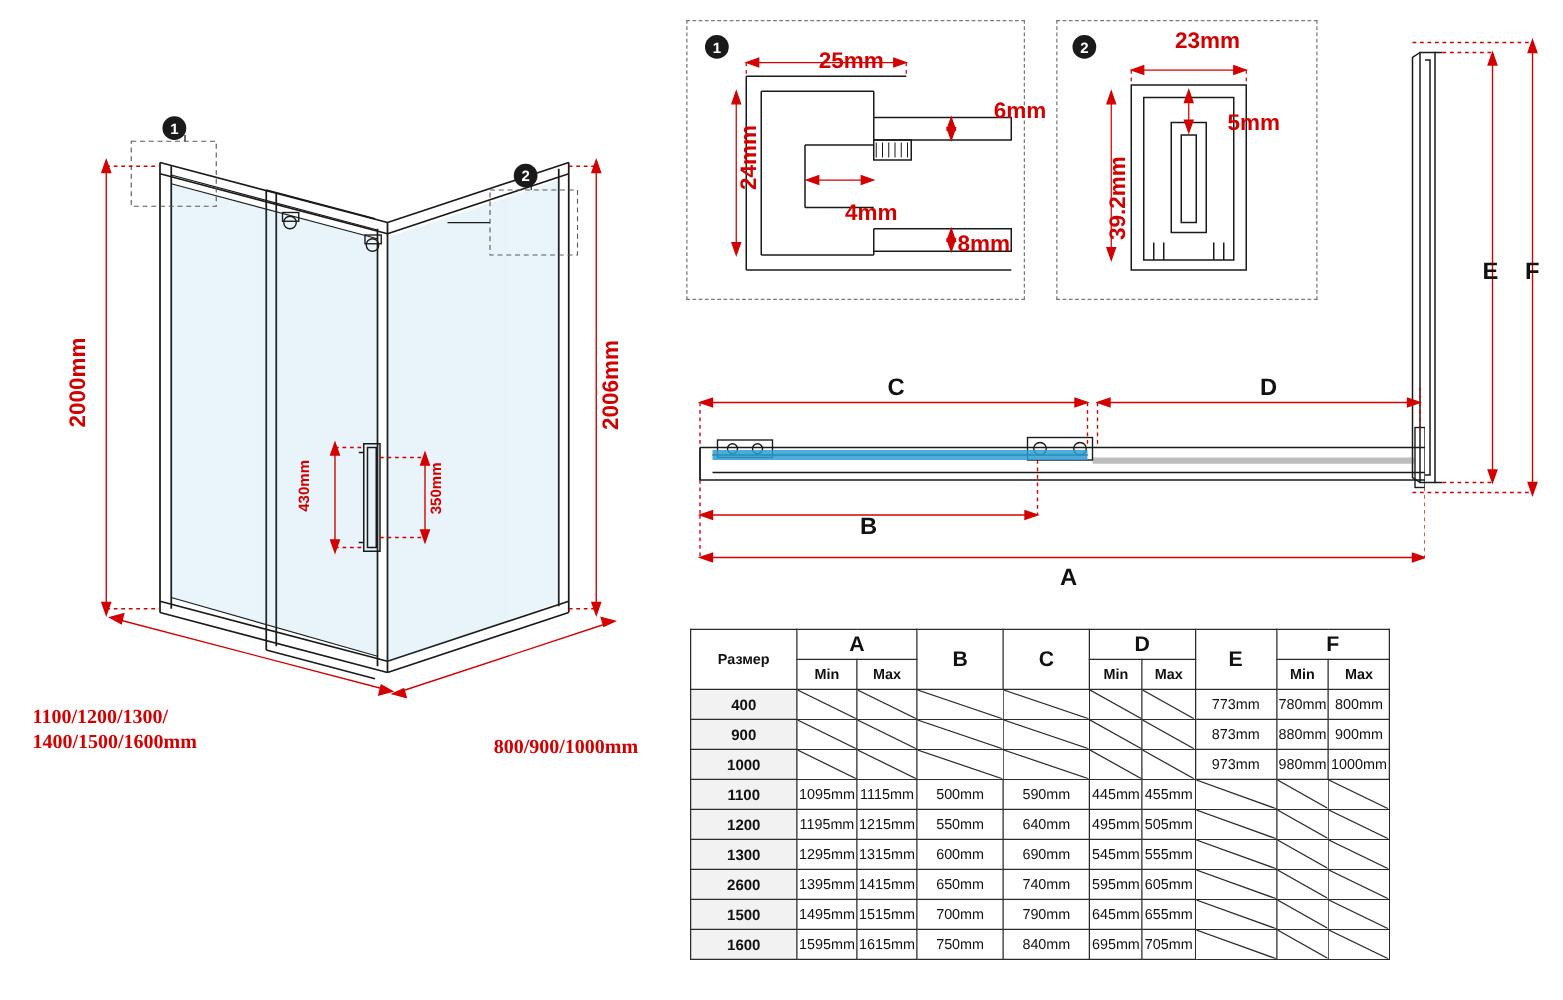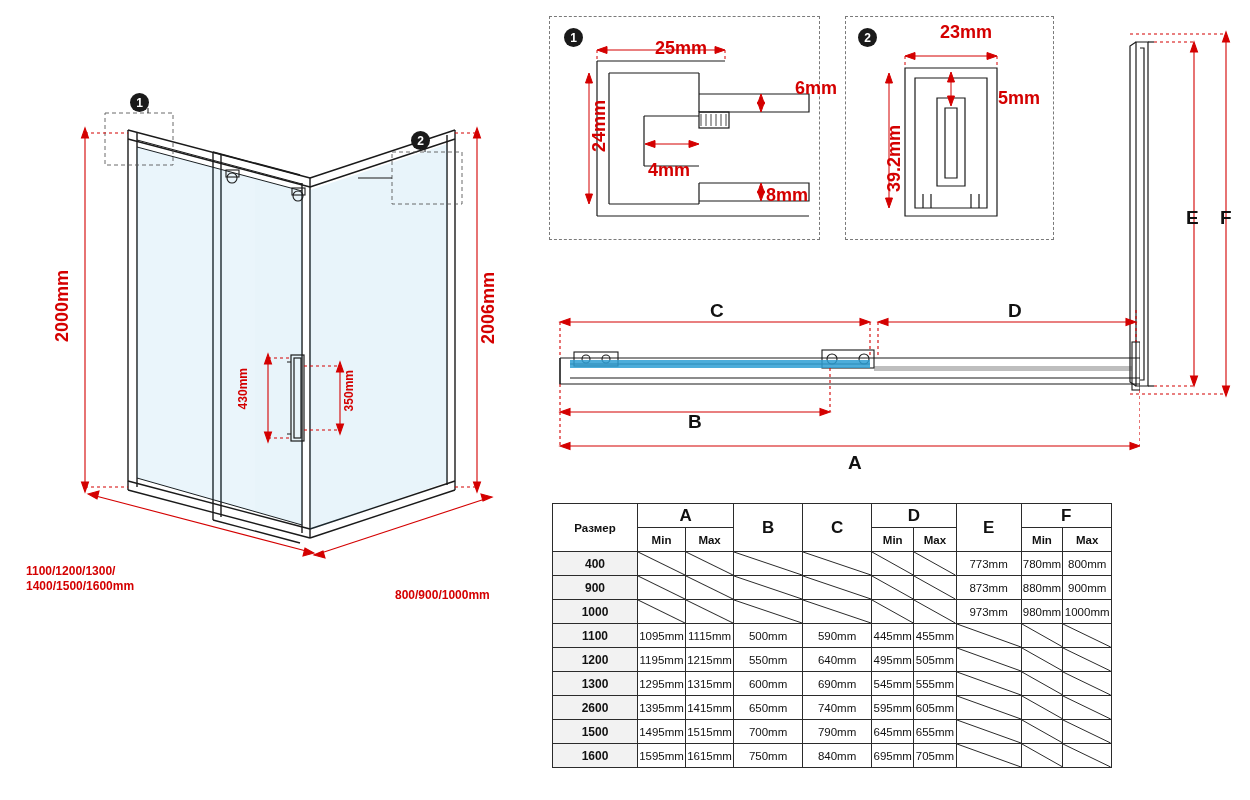--- a/index.html
+++ b/index.html
@@ -29,21 +29,21 @@
   #spec-table th{font-weight:bold;}
   #spec-table .hdr-big{font-size:17px;font-weight:bold;}
   #spec-table .rowhead{font-weight:bold;font-size:12px;background:#f2f2f2;}
   #spec-table td.val{font-size:11.5px;}
   .xcell{position:relative;background:#fafafa;}
   .xcell .sl{position:absolute;left:0;top:0;width:100%;height:100%;}
   .callout-num{
     width:19px;height:19px;border-radius:50%;background:#1a1a1a;color:#fff;
     font-size:12px;font-weight:bold;display:flex;align-items:center;justify-content:center;
   }
-  .label-blk{font-size:12px;font-weight:bold;color:#d40000;line-height:1.25;}
+  .label-blk{font-size:16px;font-weight:bold;color:#d40000;line-height:1.25;font-family:Liberation Serif, serif;}
   .bigletter{font-size:19px;font-weight:bold;color:#111;}
 </style>
 </head>
 <body>
 
 <svg class="abs" style="left:0;top:0;" width="545" height="620" viewBox="0 0 545 620">
   <g fill="none" stroke="#1a1a1a" stroke-width="1.4">
 
     <path d="M128 130 L128 490"></path>
     <path d="M137 133 L137 487"></path>
@@ -206,21 +206,21 @@
     <polygon points="212,96 208.5,86 215.5,86"></polygon>
 
     <line x1="212" y1="171" x2="212" y2="181"></line>
     <polygon points="212,167 208.5,177 215.5,177"></polygon>
     <polygon points="212,185 208.5,175 215.5,175"></polygon>
   </g>
 </svg>
 
 <div class="abs dimtext" style="left:655px;top:38px;">25mm</div>
 <div class="abs dimtext vert" style="left:589px;top:100px;">24mm</div>
-<div class="abs dimtext" style="left:648px;top:160px;">4mm</div>
+<div class="abs dimtext" style="left:676px;top:160px;">4mm</div>
 <div class="abs dimtext" style="left:795px;top:78px;">6mm</div>
 <div class="abs dimtext" style="left:766px;top:185px;text-align:center;">8mm</div>
 
 <div class="abs" style="left:845px;top:16px;width:207px;height:222px;border:1px dashed #7a7a7a;"></div>
 <div class="abs callout-num" style="left:858px;top:28px;">2</div>
 
 <svg class="abs" style="left:845px;top:16px;" width="207" height="222" viewBox="0 0 207 222">
   <g fill="none" stroke="#1a1a1a" stroke-width="1.2">
 
     <path d="M60 52 L152 52 L152 200 L60 200 Z"></path>
@@ -244,21 +244,21 @@
     <polygon points="106,56 102.5,66 109.5,66"></polygon>
     <polygon points="106,90 102.5,80 109.5,80"></polygon>
 
     <line x1="44" y1="62" x2="44" y2="186"></line>
     <polygon points="44,57 40.5,67 47.5,67"></polygon>
     <polygon points="44,192 40.5,182 47.5,182"></polygon>
   </g>
 </svg>
 
 <div class="abs dimtext" style="left:940px;top:22px;">23mm</div>
-<div class="abs dimtext" style="left:982px;top:88px;margin-left:16px;">5mm</div>
+<div class="abs dimtext" style="left:982px;top:88px;">5mm</div>
 <div class="abs dimtext vert" style="left:884px;top:125px;">39.2mm</div>
 
 <svg class="abs" style="left:1110px;top:16px;" width="140" height="400" viewBox="0 0 140 400">
   <g fill="none" stroke="#1a1a1a" stroke-width="1.2">
     <path d="M26 26 L38 26 L38 370 L26 370 Z"></path>
     <path d="M30 32 L34 32 L34 364 L30 364"></path>
     <path d="M26 26 L20 30 L20 366 L26 370"></path>
     <path d="M38 26 L44 26"></path>
     <path d="M38 370 L44 370"></path>
   </g>

